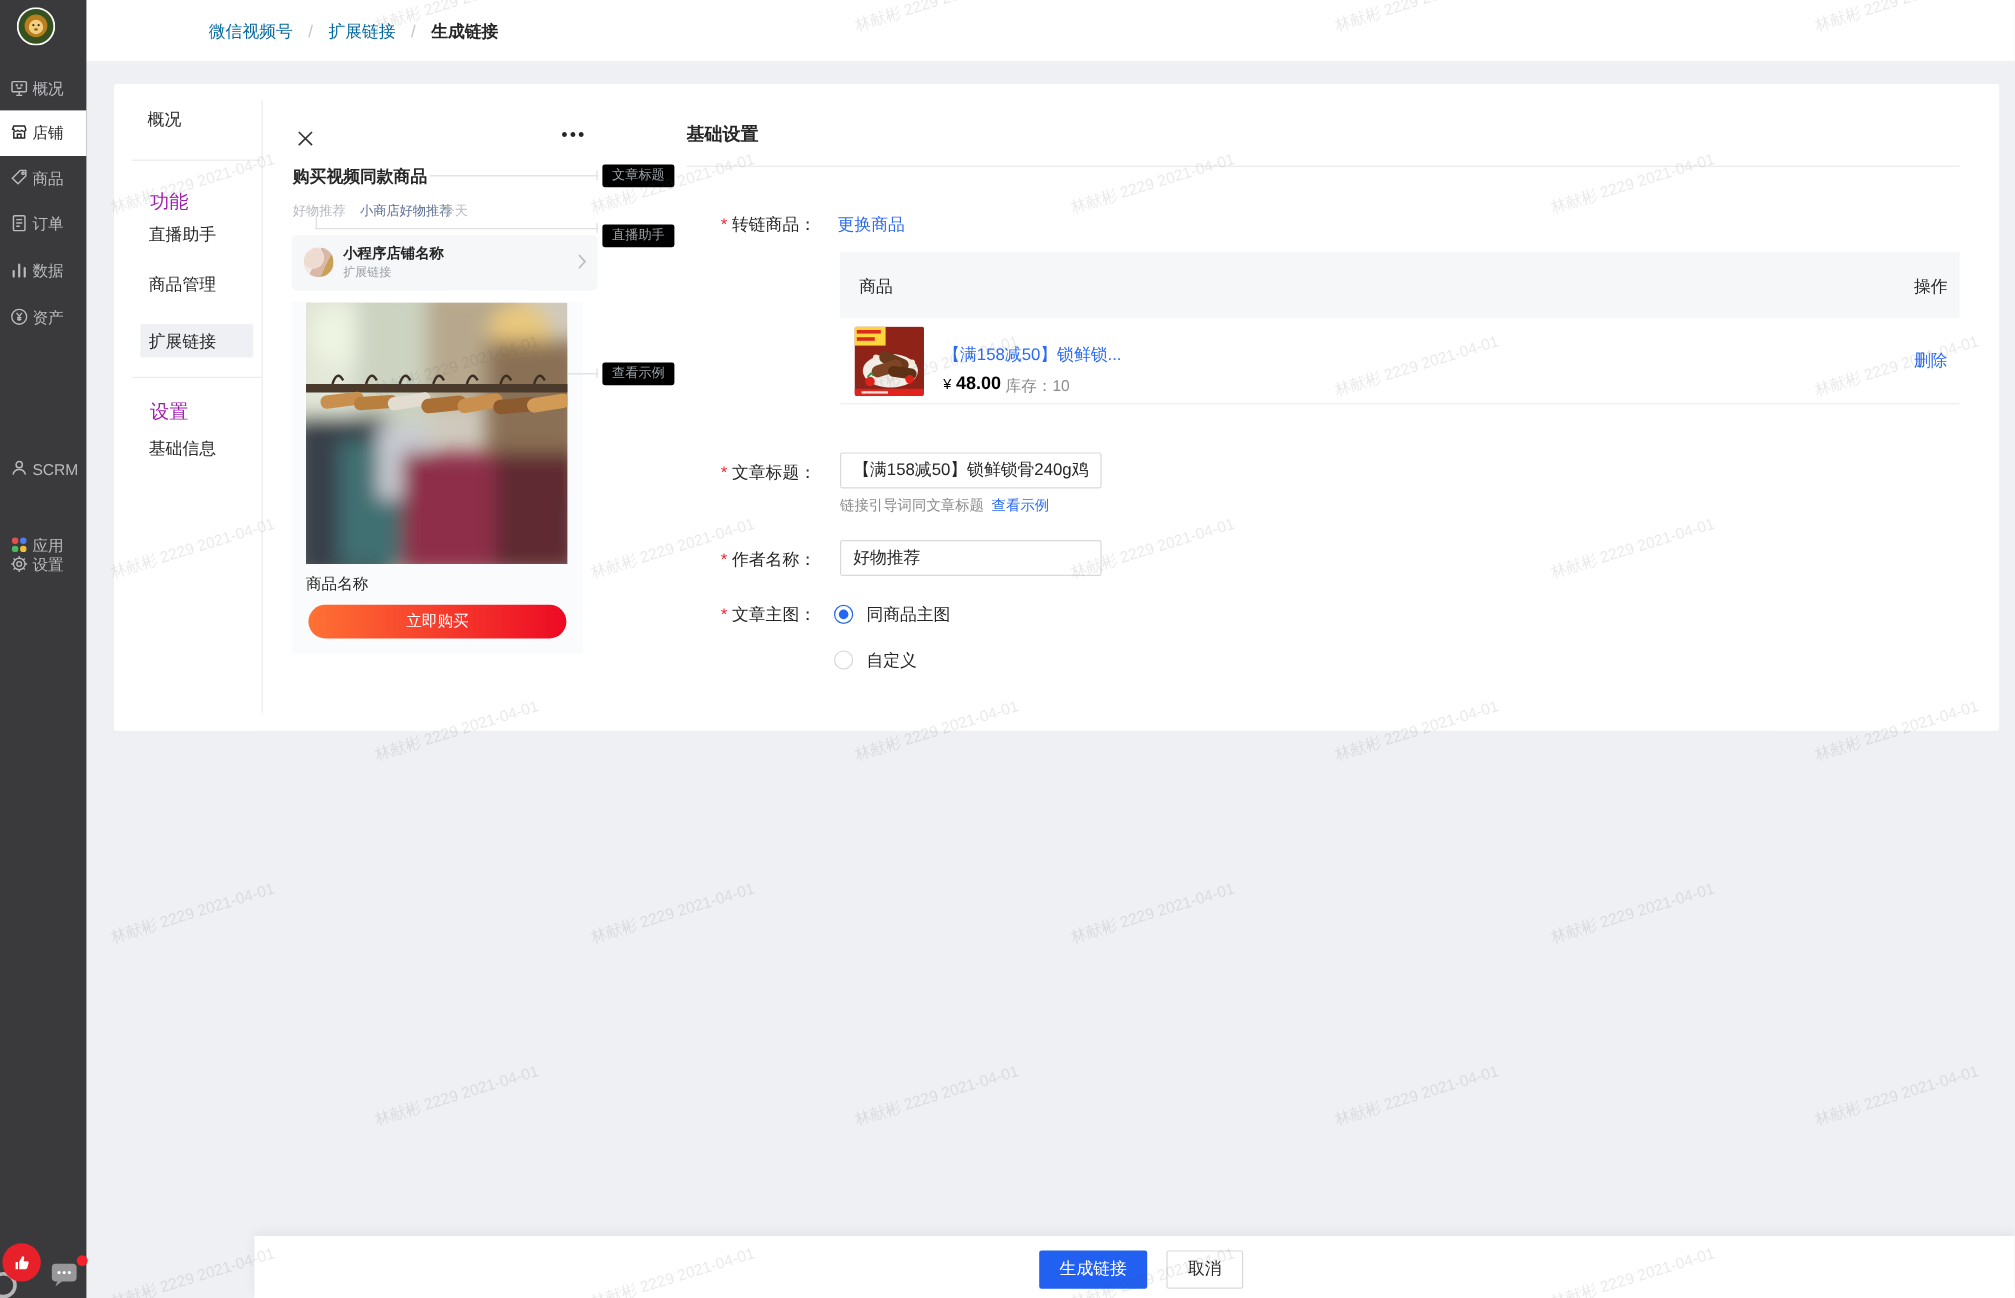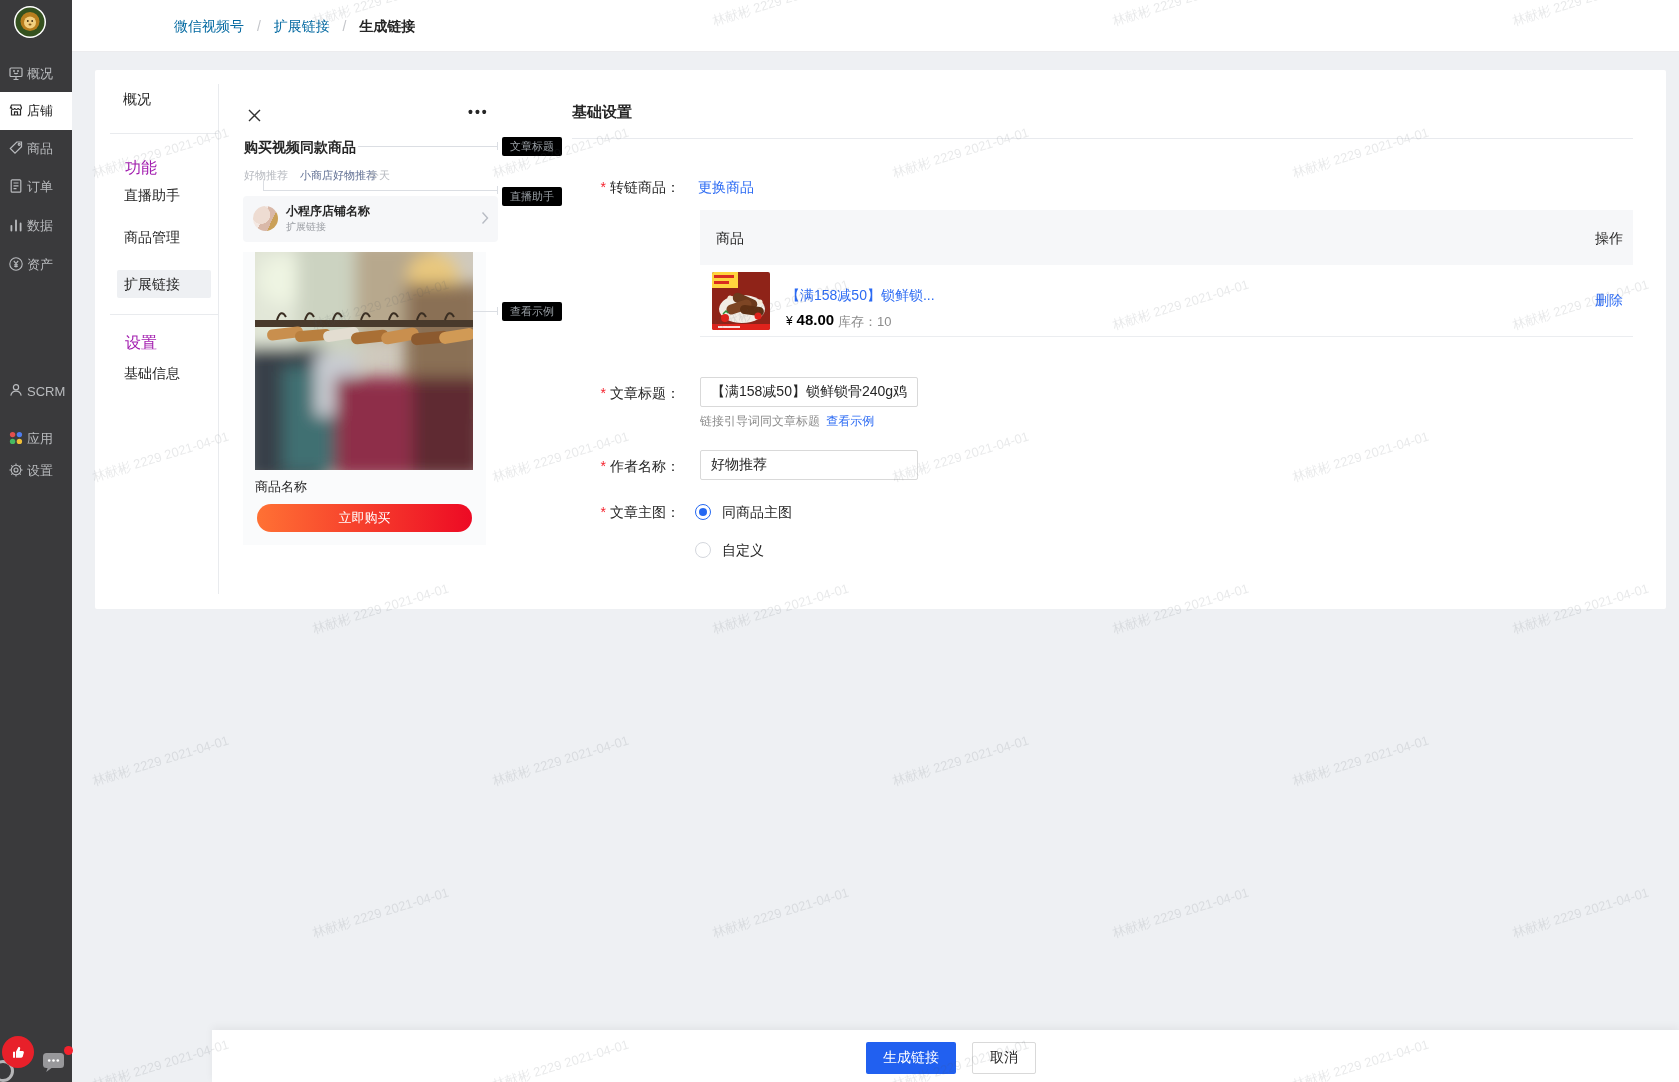--- a/index.html
+++ b/index.html
@@ -357,21 +357,21 @@
     <span>资产</span>
   </div>
 
   <div class="nav-item" style="top:372px">
     <span><svg width="16" height="16" viewBox="0 0 16 16" fill="none" stroke="currentColor" stroke-width="1.2">
           <circle cx="8" cy="5.2" r="2.6"></circle>
           <path d="M2.8 13.6c.6-2.9 2.6-4.4 5.2-4.4s4.6 1.5 5.2 4.4"></path>
         </svg></span>
     <span>SCRM</span>
   </div>
-  <div class="nav-item" style="top:420px">
+  <div class="nav-item" style="top:436px">
     <span><svg width="16" height="16" viewBox="0 0 16 16">
           <circle cx="4.6" cy="4.6" r="2.7" fill="#e2504c"></circle>
           <circle cx="11.4" cy="4.6" r="2.7" fill="#4e7cee"></circle>
           <circle cx="4.6" cy="11.4" r="2.7" fill="#46ba61"></circle>
           <circle cx="11.4" cy="11.4" r="2.7" fill="#f0bf37"></circle>
         </svg></span>
     <span>应用</span>
   </div>
   <div class="nav-item" style="top:452px">
     <span><svg width="16" height="16" viewBox="0 0 16 16" fill="none" stroke="currentColor" stroke-width="1.1">

